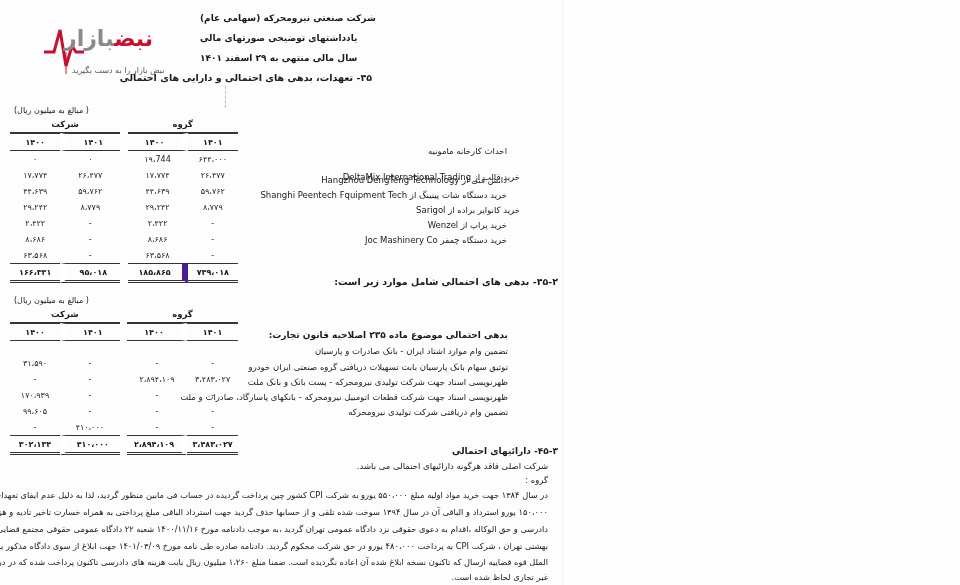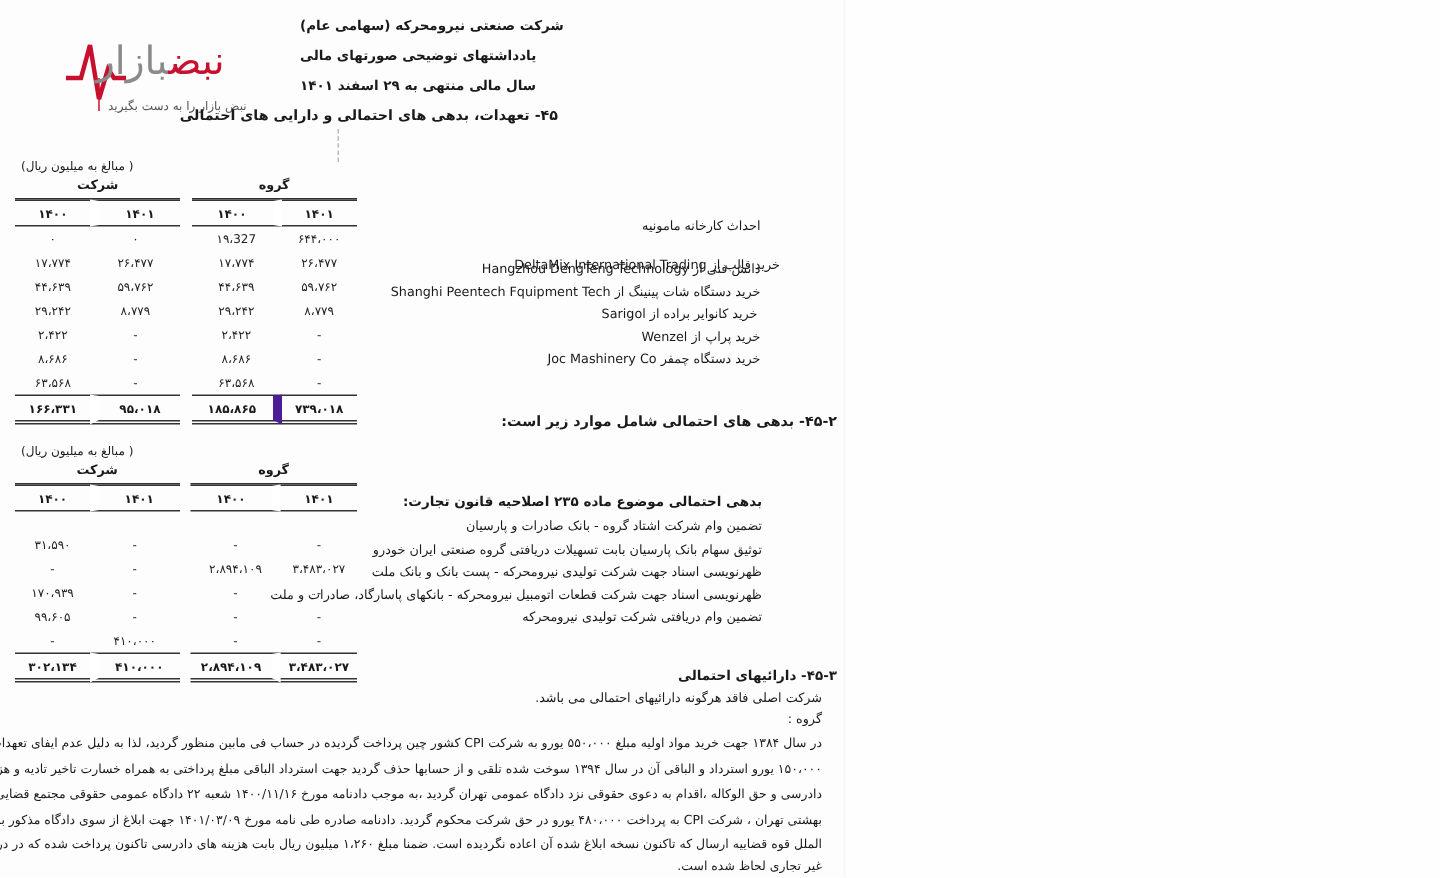--- a/index.html
+++ b/index.html
@@ -20,21 +20,21 @@
     border-left: 2px solid #fbf6fb;
   }
   
   .logo { position: absolute; left: 44px; top: 26px; width: 130px; height: 50px; }
   .logo svg { position: absolute; left: 0; top: 0; }
   .logo-tagline {
     position: absolute; left: 72px; top: 66px; font-size: 8px; color: #555;
     direction: rtl; white-space: nowrap;
   }
   .logo-word {
-    position: absolute; left: 64px; top: 26px; font-size: 26px; font-weight: normal;
+    position: absolute; left: 64px; top: 26px; font-size: 22px; font-weight: bold;
     direction: rtl; white-space: nowrap; letter-spacing: -1px;
   }
   .logo-word .red { color: #c8102e; }
   .logo-word .gray { color: #8a8a8a; }
 
   .rtl { direction: rtl; text-align: right; }
   .abs { position: absolute; white-space: nowrap; }
   .company-header {
     position: absolute; left: 200px; top: 8px; width: 178px; text-align: left;
     direction: rtl; font-size: 9px; font-weight: bold; line-height: 20px;
@@ -84,42 +84,42 @@
     <div>سال مالی منتهی به ۲۹ اسفند ۱۴۰۱</div>
   </div>
 
   <div class="abs rtl sec-title" style="right:190px; top:72px;">۴۵- تعهدات، بدهی های احتمالی و دارایی های احتمالی</div>
   <div class="faint-dash" style="left:225px; top:86px; height:22px;"></div>
 
   <div class="abs rtl txt" style="right:55px; top:146px;">احداث کارخانه مامونیه</div>
   <div class="abs rtl txt" style="right:42px; top:172px;">خرید قالب از DeltaMix International Trading</div>
   <div class="abs rtl txt" style="right:55px; top:175px;">دانش فنی از Hangzhou DengTeng Technology</div>
   <div class="abs rtl txt" style="right:55px; top:190px;">خرید دستگاه شات پینینگ از Shanghi Peentech Fquipment Tech</div>
-  <div class="abs rtl txt" style="right:57px; top:205px;">خرید کانوایر براده از Sarigol</div>
+  <div class="abs rtl txt" style="right:42px; top:205px;">خرید کانوایر براده از Sarigol</div>
   <div class="abs rtl txt" style="right:55px; top:220px;">خرید پراپ از Wenzel</div>
   <div class="abs rtl txt" style="right:55px; top:235px;">خرید دستگاه چمفر Joc Mashinery Co</div>
 
   <div class="abs units" style="left:14px; top:106px;">( مبالغ به میلیون ریال)</div>
   <table class="fin" style="left:10px; top:116px; width:228px;">
     <tbody>
         <tr>
       <td colspan="2" class="grp-hdr" style="padding:0 3px;">گروه</td>
       <td style="width:8px;"></td>
       <td colspan="2" class="grp-hdr">شرکت</td>
     </tr>
     <tr>
       <td class="col-hdr" style="width:52px;">۱۴۰۱</td>
       <td class="col-hdr" style="width:56px;border-right:6px solid #fff;">۱۴۰۰</td>
       <td></td>
       <td class="col-hdr" style="width:56px;border-left:6px solid #fff;">۱۴۰۱</td>
       <td class="col-hdr" style="width:52px;">۱۴۰۰</td>
     </tr>
     <tr>
       <td class="cell">۶۴۴،۰۰۰</td>
-      <td class="cell">۱۹،327</td>
+      <td class="cell">۱۹،744</td>
           <td></td>
       <td class="cell">۰</td>
       <td class="cell">۰</td>
     </tr>
     <tr>
       <td class="cell">۲۶،۴۷۷</td>
       <td class="cell">۱۷،۷۷۴</td>
           <td></td>
       <td class="cell">۲۶،۴۷۷</td>
       <td class="cell">۱۷،۷۷۴</td>
@@ -166,21 +166,21 @@
       <td class="tot" style="border-left:6px solid #fff;">۹۵،۰۱۸</td>
       <td class="tot">۱۶۶،۳۳۱</td>
     </tr>
   </tbody>
     </table>
 
   <div class="abs rtl sec-title" style="right:4px; top:276px;">۴۵-۲- بدهی های احتمالی شامل موارد زیر است:</div>
   <div class="abs units" style="left:14px; top:296px;">( مبالغ به میلیون ریال)</div>
 
   <div class="abs rtl sec-title" style="right:54px; top:330px; font-size:9px;">بدهی احتمالی موضوع ماده ۲۳۵ اصلاحیه قانون تجارت:</div>
-  <div class="abs rtl txt" style="right:54px; top:346px;">تضمین وام شرکت اشتاد گروه - بانک صادرات و پارسیان</div>
+  <div class="abs rtl txt" style="right:54px; top:346px;">تضمین وام موارد اشتاد ایران - بانک صادرات و پارسیان</div>
   <div class="abs rtl txt" style="right:54px; top:362px;">توثیق سهام بانک پارسیان بابت تسهیلات دریافتی گروه صنعتی ایران خودرو</div>
   <div class="abs rtl txt" style="right:54px; top:377px;">ظهرنویسی اسناد جهت شرکت تولیدی نیرومحرکه - پست بانک و بانک ملت</div>
   <div class="abs rtl txt" style="right:54px; top:392px;">ظهرنویسی اسناد جهت شرکت قطعات اتومبیل نیرومحرکه - بانکهای پاسارگاد، صادرات و ملت</div>
   <div class="abs rtl txt" style="right:54px; top:407px;">تضمین وام دریافتی شرکت تولیدی نیرومحرکه</div>
 
   <table class="fin" style="left:10px; top:306px; width:228px;">
     <tbody>
         <tr>
       <td colspan="2" class="grp-hdr">گروه</td>
       <td style="width:8px;"></td>

